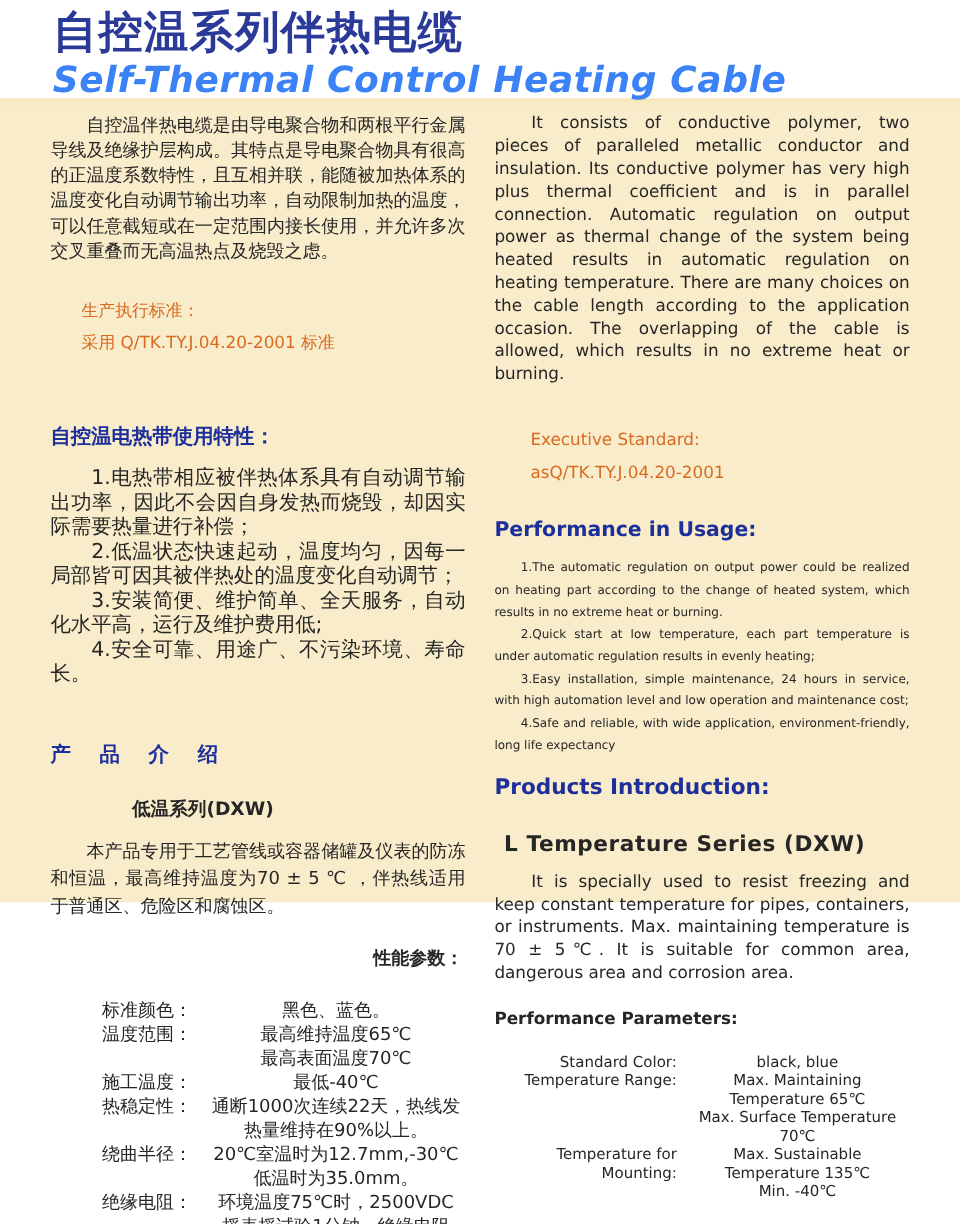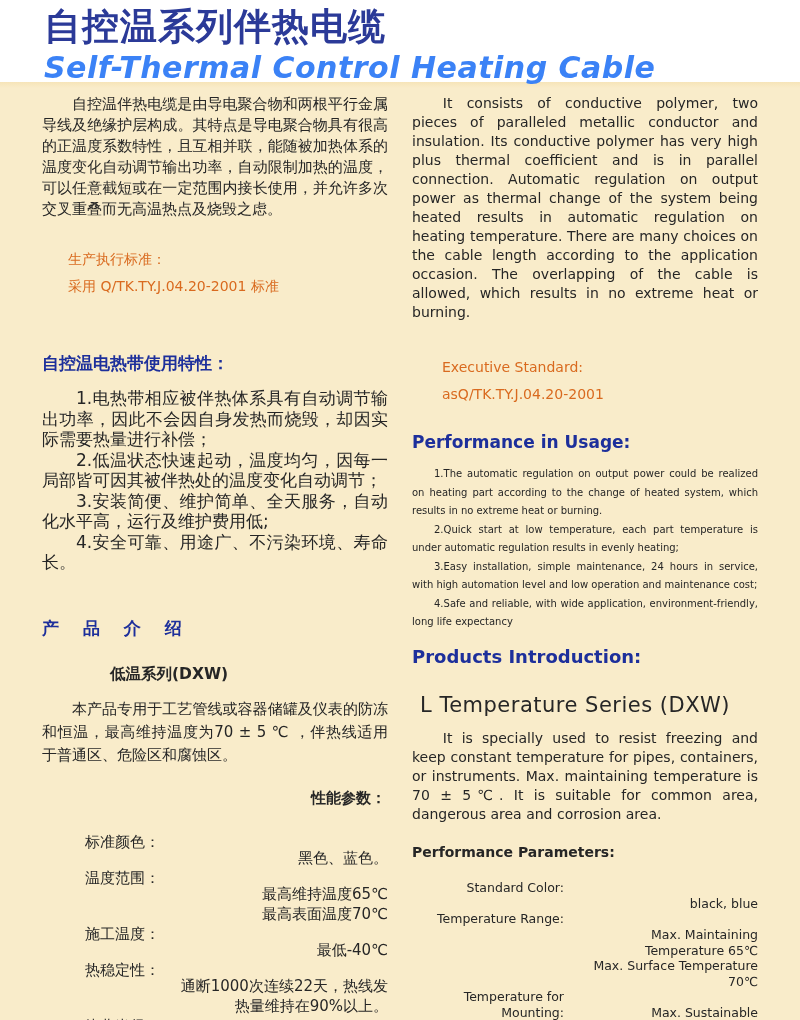--- a/index.html
+++ b/index.html
@@ -7,47 +7,47 @@
     width:800px;height:1020px;overflow:hidden;background:#ffffff;
     font-family:"DejaVu Sans",sans-serif;color:#262626;
     -webkit-font-smoothing:antialiased;
   }
   .header{background:#ffffff;padding:6px 0 0 44px;height:82px;box-sizing:border-box;}
   .title-zh{font-size:37px;font-weight:bold;color:#2b3a98;line-height:42px;letter-spacing:1px;}
   .title-en{font-size:30px;font-weight:bold;font-style:italic;color:#3b82f6;line-height:34px;margin-top:3px;letter-spacing:0.5px;}
   .content{
     background:linear-gradient(180deg,#f6e4b8 0px,#f9ecca 6px);
     display:flex;gap:24px;box-sizing:border-box;
-    padding:12px 28px 0 42px;height:938px;
+    padding:12px 28px 0 42px;height:670px;
   }
   .col{width:346px;box-sizing:border-box;}
   .para-zh{font-size:15px;line-height:21px;text-align:justify;text-indent:2em;margin:0;}
   .para-en{font-size:14px;line-height:19px;text-align:justify;text-indent:2.2em;margin:0;}
   .standard{color:#d96a1f;font-size:14px;line-height:27px;}
   .standard-left{margin:26px 0 0 26px;}
   .standard-right{margin:32px 0 0 30px;}
   .heading-blue{color:#1d2f9b;font-weight:bold;font-size:17px;margin:0;}
   .usage-heading-left{margin-top:52px;}
   .usage-heading-right{margin-top:24px;}
   .list{margin-top:13px;}
   .list-zh p{font-size:17px;line-height:20.5px;text-align:justify;text-indent:2em;margin:0;}
   .list-en p{font-size:10px;line-height:18.5px;text-align:justify;text-indent:2.2em;margin:0;}
   .products-heading-left{margin-top:44px;letter-spacing:9px;}
   .products-heading-right{margin-top:14px;font-size:18px;}
   .series-title-zh{font-size:15.5px;font-weight:bold;margin:24px 0 0 68px;}
-  .series-title-en{font-size:21px;font-weight:normal;margin:26px 0 0 8px;letter-spacing:0.5px;}
+  .series-title-en{font-size:18px;font-weight:bold;margin:26px 0 0 8px;letter-spacing:0.5px;}
   .series-desc-zh{margin-top:13px;line-height:23px;}
   .series-desc-en{margin-top:12px;line-height:19px;}
   .params-heading-zh{font-size:15px;font-weight:bold;text-align:right;margin:22px 2px 0 0;}
   .params-heading-en{font-size:14px;font-weight:bold;margin:20px 0 0 0;}
   .ptable{margin-top:24px;}
   .ptable-en{margin-top:20px;}
   .prow{display:flex;}
   .plabel{text-align:right;white-space:pre-line;}
-  .pvalue{white-space:pre-line;text-align:right;flex:1;margin-top:16px;}
+  .pvalue{white-space:pre-line;text-align:center;flex:1;}
   .ptable-zh .plabel{width:118px;font-size:15px;line-height:20px;flex:0 0 118px;}
   .ptable-zh .pvalue{font-size:15px;line-height:20px;margin-left:12px;}
   .ptable-en .plabel{width:152px;font-size:12.5px;line-height:15.5px;flex:0 0 152px;}
   .ptable-en .pvalue{font-size:12.5px;line-height:15.5px;margin-left:7px;}
 </style>
 </head>
 <body>
 
 <div class="header">
   <div class="title-zh">自控温系列伴热电缆</div>

